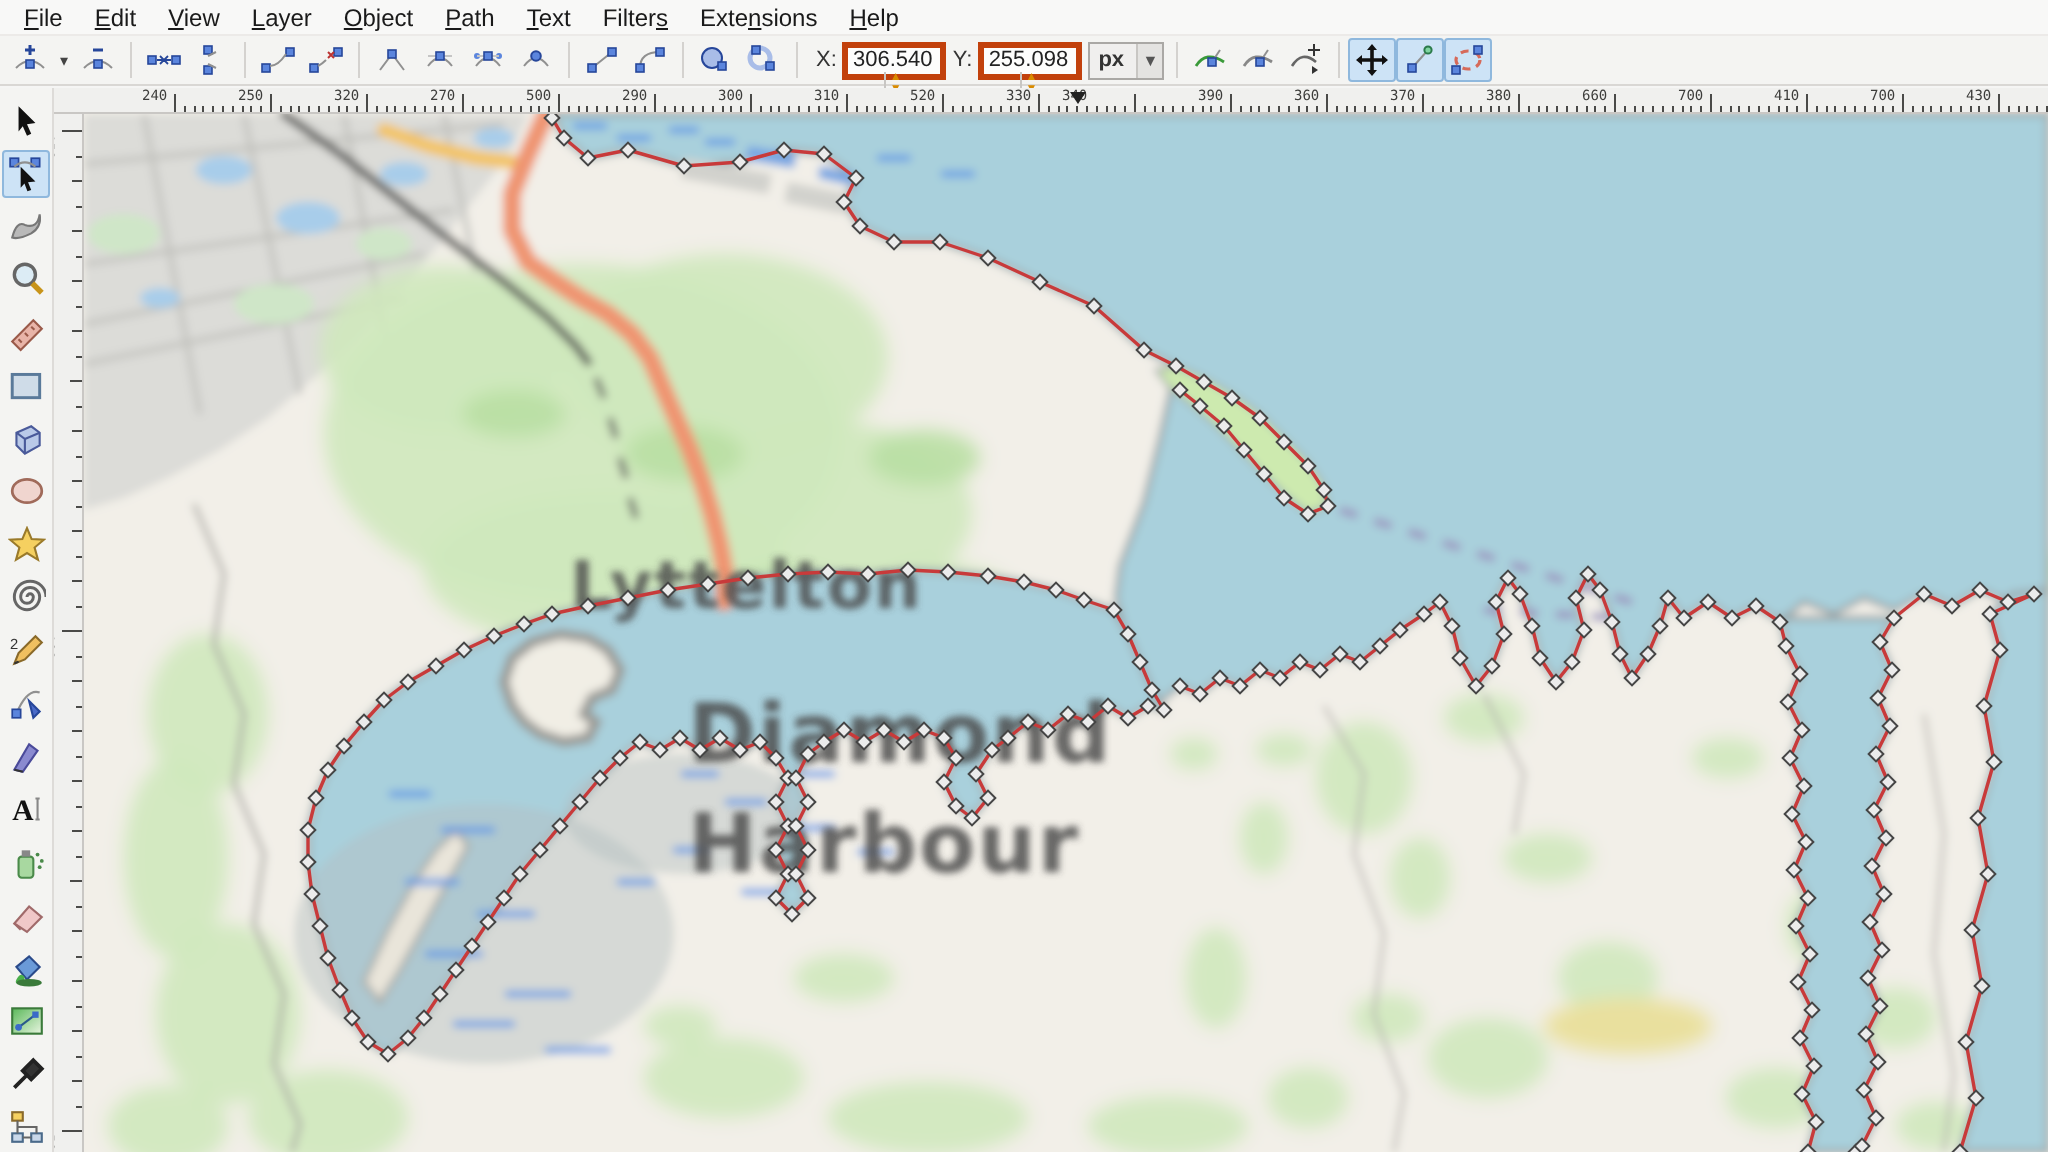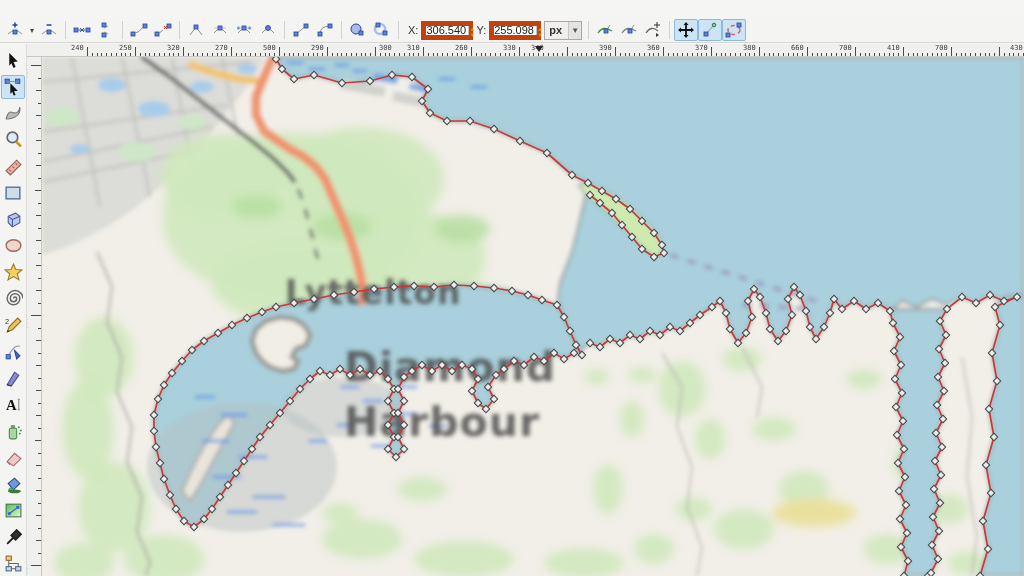--- a/index.html
+++ b/index.html
@@ -14,21 +14,21 @@
   
   .toolbar{position:absolute;left:0;top:18px;width:1024px;height:25px;background:#f4f4f2;
            border-bottom:1px solid #d9d7d4;display:flex;align-items:center;padding-left:3px;}
   .tb-btn{width:24px;height:22px;display:flex;align-items:center;justify-content:center;
           border:1px solid transparent;border-radius:2px;margin:0 0px;}
   .tb-btn.active{background:#cde3f6;border-color:#8fb8dd;}
   .tb-sep{width:1px;height:18px;background:#d4d2cf;margin:0 4px;}
   .tb-arrow{width:10px;height:22px;display:flex;align-items:center;justify-content:center;font-size:8px;color:#444;}
   .spin-wrap{display:flex;align-items:center;margin:0 2px;}
   .spin-label{font-size:11px;color:#333;margin:0 3px;}
-  .spinbox{width:52px;height:19px;background:#fdfdfc;border:5px solid #c2410c;display:flex;align-items:center;}
+  .spinbox{width:52px;height:19px;background:#fdfdfc;border:3px solid #c2410c;display:flex;align-items:center;flex-direction:column;}
   .spin-val{flex:1;text-align:right;font-size:11px;padding-right:2px;color:#222;}
   .spin-btns{width:11px;height:100%;display:flex;flex-direction:column;border-left:1px solid #c8c6c3;}
   .spin-up,.spin-dn{flex:1;display:flex;align-items:center;justify-content:center;font-size:6px;color:#d98b00;}
   .unitsel{width:38px;height:19px;background:#f0efee;border:1px solid #aaa8a5;display:flex;align-items:center;margin-left:3px;}
   .unit-val{flex:1;font-size:11px;font-weight:bold;padding-left:4px;color:#333;}
   .unit-chev{width:13px;text-align:center;font-size:8px;color:#555;background:#e4e3e1;height:100%;
              display:flex;align-items:center;justify-content:center;border-left:1px solid #c8c6c3;}
   
   .toolbox{position:absolute;left:0;top:44px;width:27px;height:532px;background:#f4f4f2;
            border-right:1px solid #dddbd8;display:flex;flex-direction:column;align-items:center;padding-top:4px;overflow:hidden;}
@@ -48,20 +48,32 @@
           transform:rotate(90deg);transform-origin:left top;white-space:nowrap;}
   .hmarker{position:absolute;top:2px;width:0;height:0;border-left:4px solid transparent;
            border-right:4px solid transparent;border-top:6px solid #222;}
   
   .canvas{position:absolute;left:42px;top:57px;width:982px;height:519px;background:#f2efe8;overflow:hidden;}
 </style>
 </head>
 <body>
 
 <div class="app">
+  <div class="menubar">
+      <div class="menu-item"><u>F</u>ile</div>
+      <div class="menu-item"><u>E</u>dit</div>
+      <div class="menu-item"><u>V</u>iew</div>
+      <div class="menu-item"><u>L</u>ayer</div>
+      <div class="menu-item"><u>O</u>bject</div>
+      <div class="menu-item"><u>P</u>ath</div>
+      <div class="menu-item"><u>T</u>ext</div>
+      <div class="menu-item">Filter<u>s</u></div>
+      <div class="menu-item">Exte<u>n</u>sions</div>
+      <div class="menu-item"><u>H</u>elp</div>
+    </div>
   <div class="toolbar">
       <div class="tb-btn">
         <svg width="18" height="18" viewBox="0 0 18 18">
           <path d="M2 13 Q9 6 16 13" fill="none" stroke="#909090"></path>
           <rect x="7" y="9" width="4" height="4" fill="#5b85dd" stroke="#26469a" stroke-width="0.8"></rect>
           <path d="M9 1.5v5M6.5 4h5" stroke="#26469a" stroke-width="1.5"></path>
         </svg>
       </div>
       <div class="tb-arrow">
         <span style="font-size:8px;color:#444">▾</span>
@@ -424,21 +436,21 @@
       <div class="htick" style="left: 304.8px; height: 3px;"></div>
       <div class="htick" style="left: 309.6px; height: 3px;"></div>
       <div class="htick" style="left: 314.4px; height: 3px;"></div>
       <div class="htick" style="left: 319.2px; height: 3px;"></div>
       <div class="htick" style="left: 324px; height: 3px;"></div>
       <div class="htick" style="left: 328.8px; height: 3px;"></div>
       <div class="htick" style="left: 333.6px; height: 3px;"></div>
       <div class="htick" style="left: 338.4px; height: 3px;"></div>
       <div class="htick" style="left: 343.2px; height: 3px;"></div>
       <div class="htick" style="left: 348px; height: 9px;"></div>
-      <div class="hlabel" style="left: 352px;">300</div>
+      <div class="hlabel" style="left: 332px;">300</div>
       <div class="htick" style="left: 352.8px; height: 3px;"></div>
       <div class="htick" style="left: 357.6px; height: 3px;"></div>
       <div class="htick" style="left: 362.4px; height: 3px;"></div>
       <div class="htick" style="left: 367.2px; height: 3px;"></div>
       <div class="htick" style="left: 372px; height: 3px;"></div>
       <div class="htick" style="left: 376.8px; height: 3px;"></div>
       <div class="htick" style="left: 381.6px; height: 3px;"></div>
       <div class="htick" style="left: 386.4px; height: 3px;"></div>
       <div class="htick" style="left: 391.2px; height: 3px;"></div>
       <div class="htick" style="left: 396px; height: 9px;"></div>
@@ -446,21 +458,21 @@
       <div class="htick" style="left: 400.8px; height: 3px;"></div>
       <div class="htick" style="left: 405.6px; height: 3px;"></div>
       <div class="htick" style="left: 410.4px; height: 3px;"></div>
       <div class="htick" style="left: 415.2px; height: 3px;"></div>
       <div class="htick" style="left: 420px; height: 3px;"></div>
       <div class="htick" style="left: 424.8px; height: 3px;"></div>
       <div class="htick" style="left: 429.6px; height: 3px;"></div>
       <div class="htick" style="left: 434.4px; height: 3px;"></div>
       <div class="htick" style="left: 439.2px; height: 3px;"></div>
       <div class="htick" style="left: 444px; height: 9px;"></div>
-      <div class="hlabel" style="left: 428px;">260</div>
+      <div class="hlabel" style="left: 428px;">520</div>
       <div class="htick" style="left: 448.8px; height: 3px;"></div>
       <div class="htick" style="left: 453.6px; height: 3px;"></div>
       <div class="htick" style="left: 458.4px; height: 3px;"></div>
       <div class="htick" style="left: 463.2px; height: 3px;"></div>
       <div class="htick" style="left: 468px; height: 3px;"></div>
       <div class="htick" style="left: 472.8px; height: 3px;"></div>
       <div class="htick" style="left: 477.6px; height: 3px;"></div>
       <div class="htick" style="left: 482.4px; height: 3px;"></div>
       <div class="htick" style="left: 487.2px; height: 3px;"></div>
       <div class="htick" style="left: 492px; height: 9px;"></div>
@@ -567,21 +579,21 @@
       <div class="htick" style="left: 928.8px; height: 3px;"></div>
       <div class="htick" style="left: 933.6px; height: 3px;"></div>
       <div class="htick" style="left: 938.4px; height: 3px;"></div>
       <div class="htick" style="left: 943.2px; height: 3px;"></div>
       <div class="htick" style="left: 948px; height: 3px;"></div>
       <div class="htick" style="left: 952.8px; height: 3px;"></div>
       <div class="htick" style="left: 957.6px; height: 3px;"></div>
       <div class="htick" style="left: 962.4px; height: 3px;"></div>
       <div class="htick" style="left: 967.2px; height: 3px;"></div>
       <div class="htick" style="left: 972px; height: 9px;"></div>
-      <div class="hlabel" style="left: 983px;">430</div>
+      <div class="hlabel" style="left: 956px;">430</div>
       <div class="htick" style="left: 976.8px; height: 3px;"></div>
       <div class="htick" style="left: 981.6px; height: 3px;"></div>
       <div class="htick" style="left: 986.4px; height: 3px;"></div>
       <div class="htick" style="left: 991.2px; height: 3px;"></div>
       <div class="htick" style="left: 996px; height: 3px;"></div>
       <div class="hmarker" style="left: 508px;"></div>
     </div>
   <div class="vruler">
       <div class="vtick" style="top: 8px; width: 10px;"></div>
       <div class="vtick" style="top: 20.5px; width: 3px;"></div>

